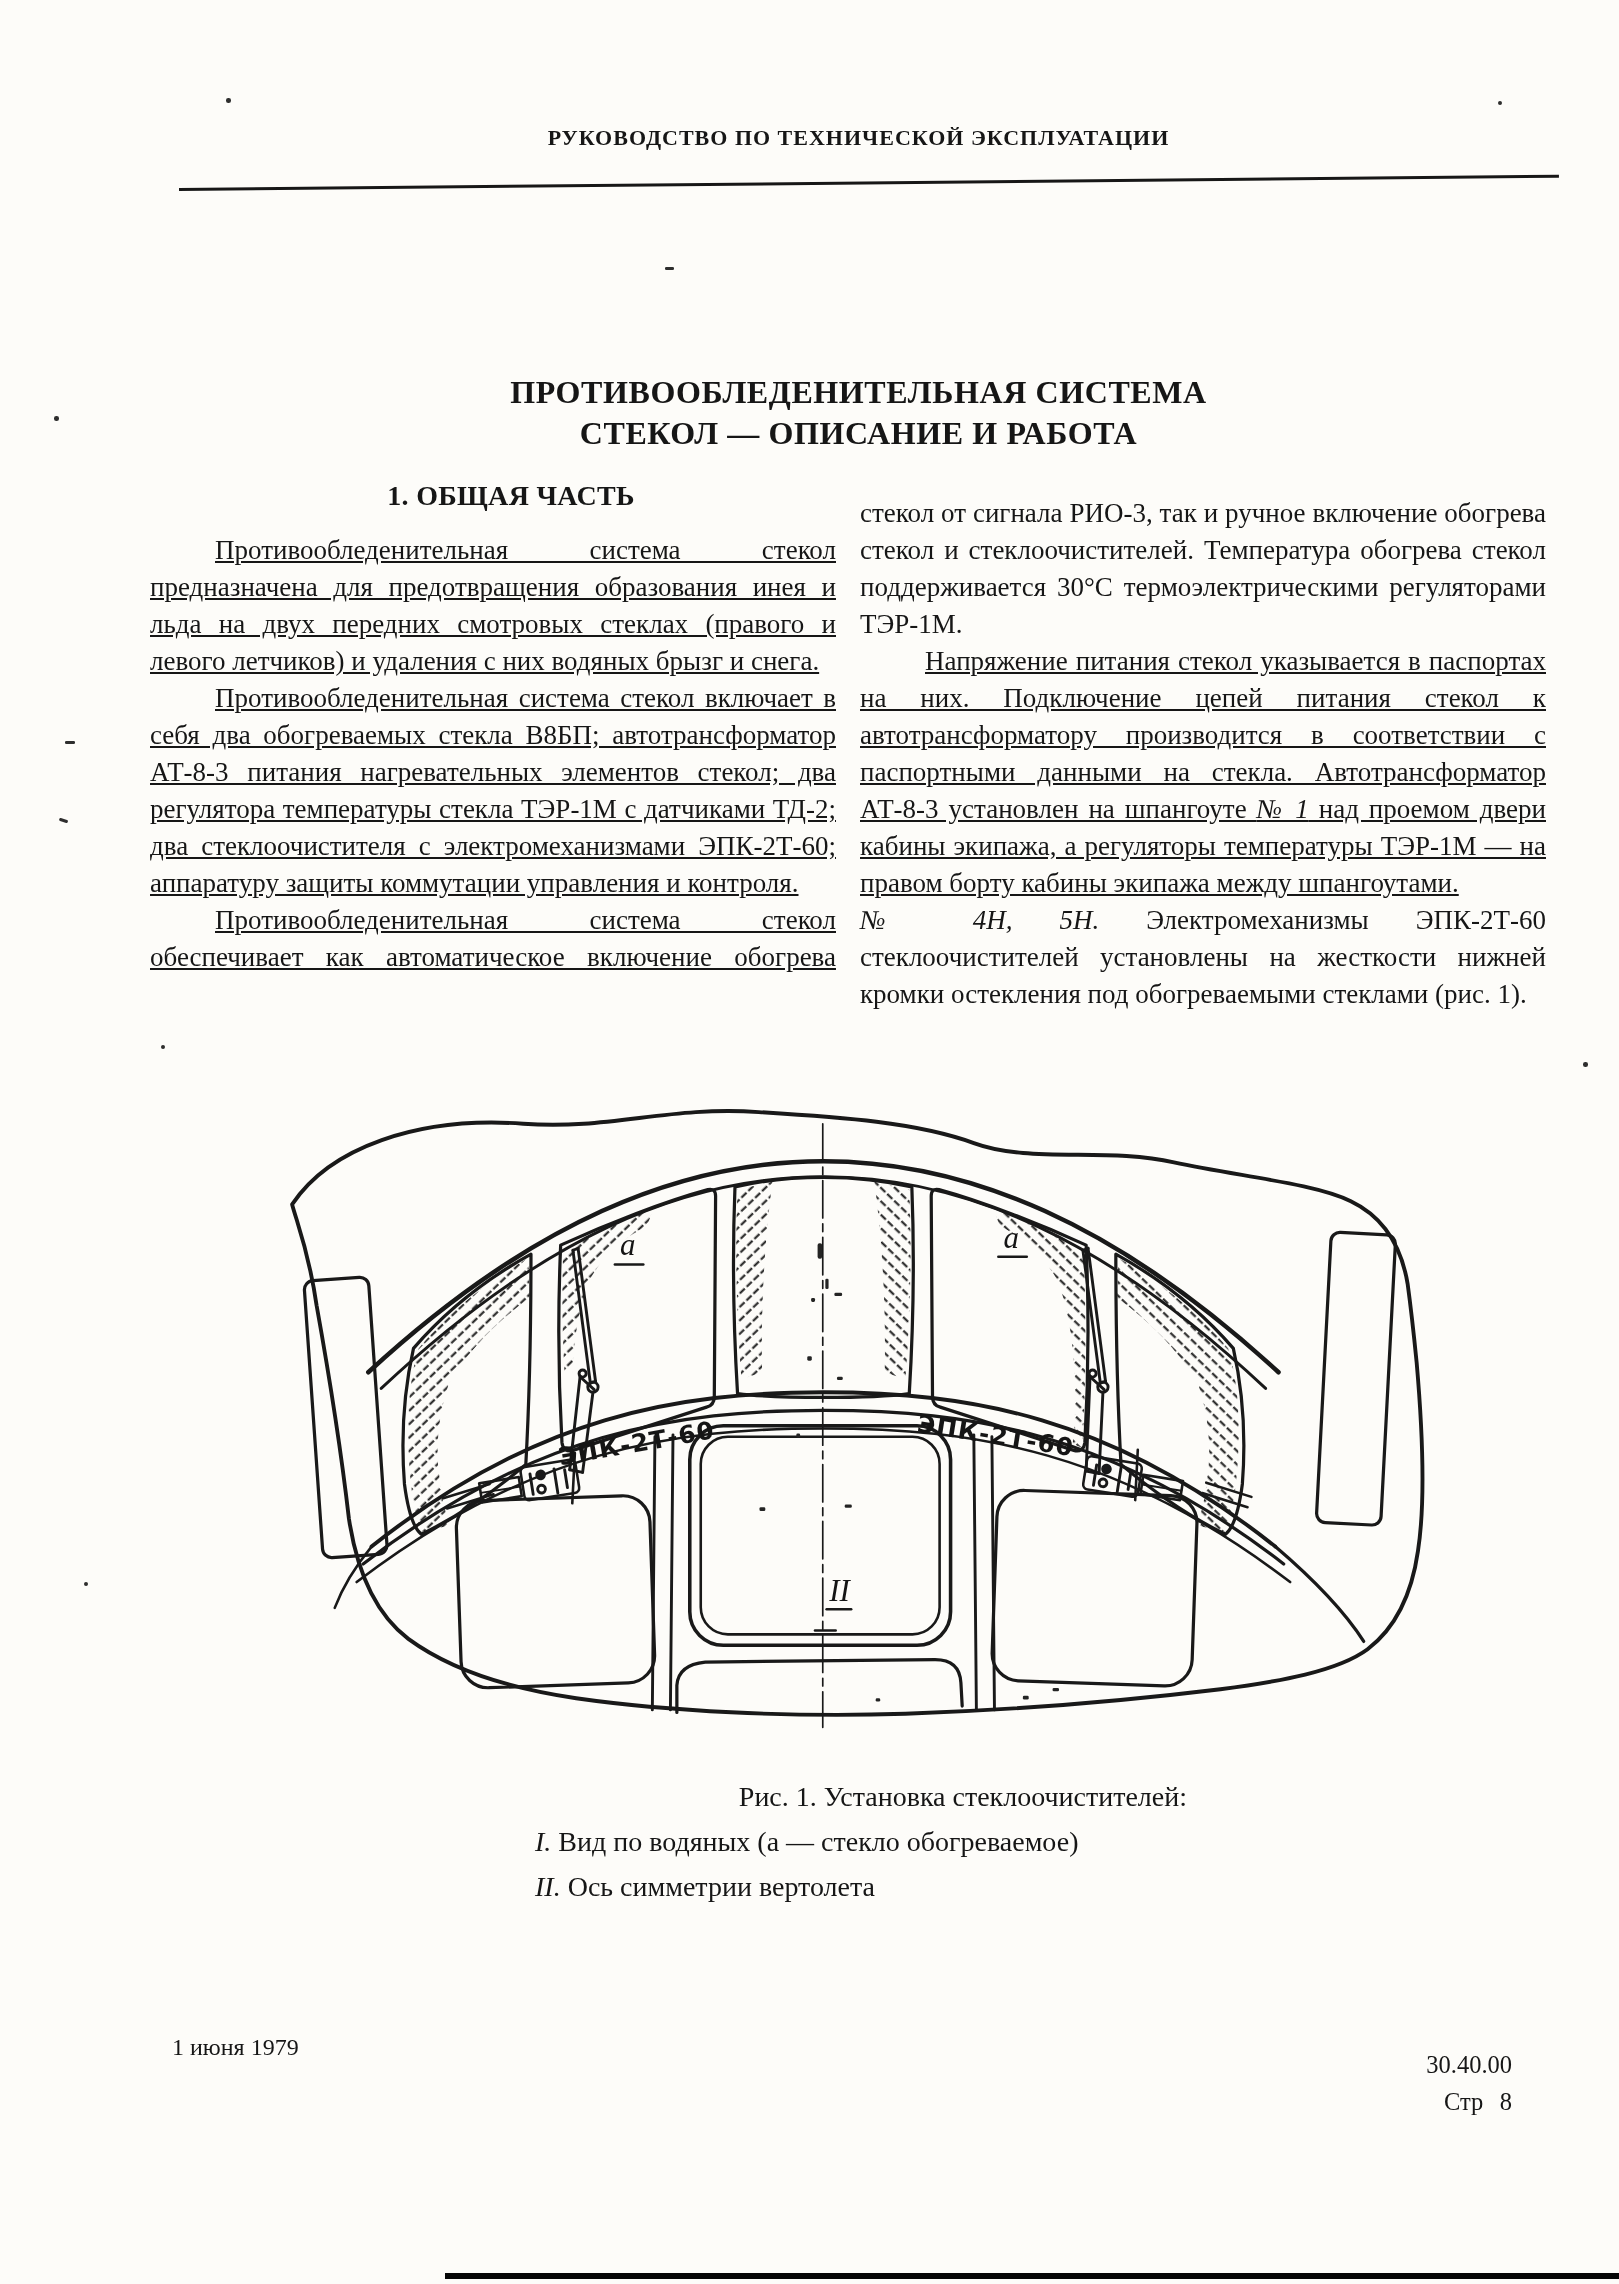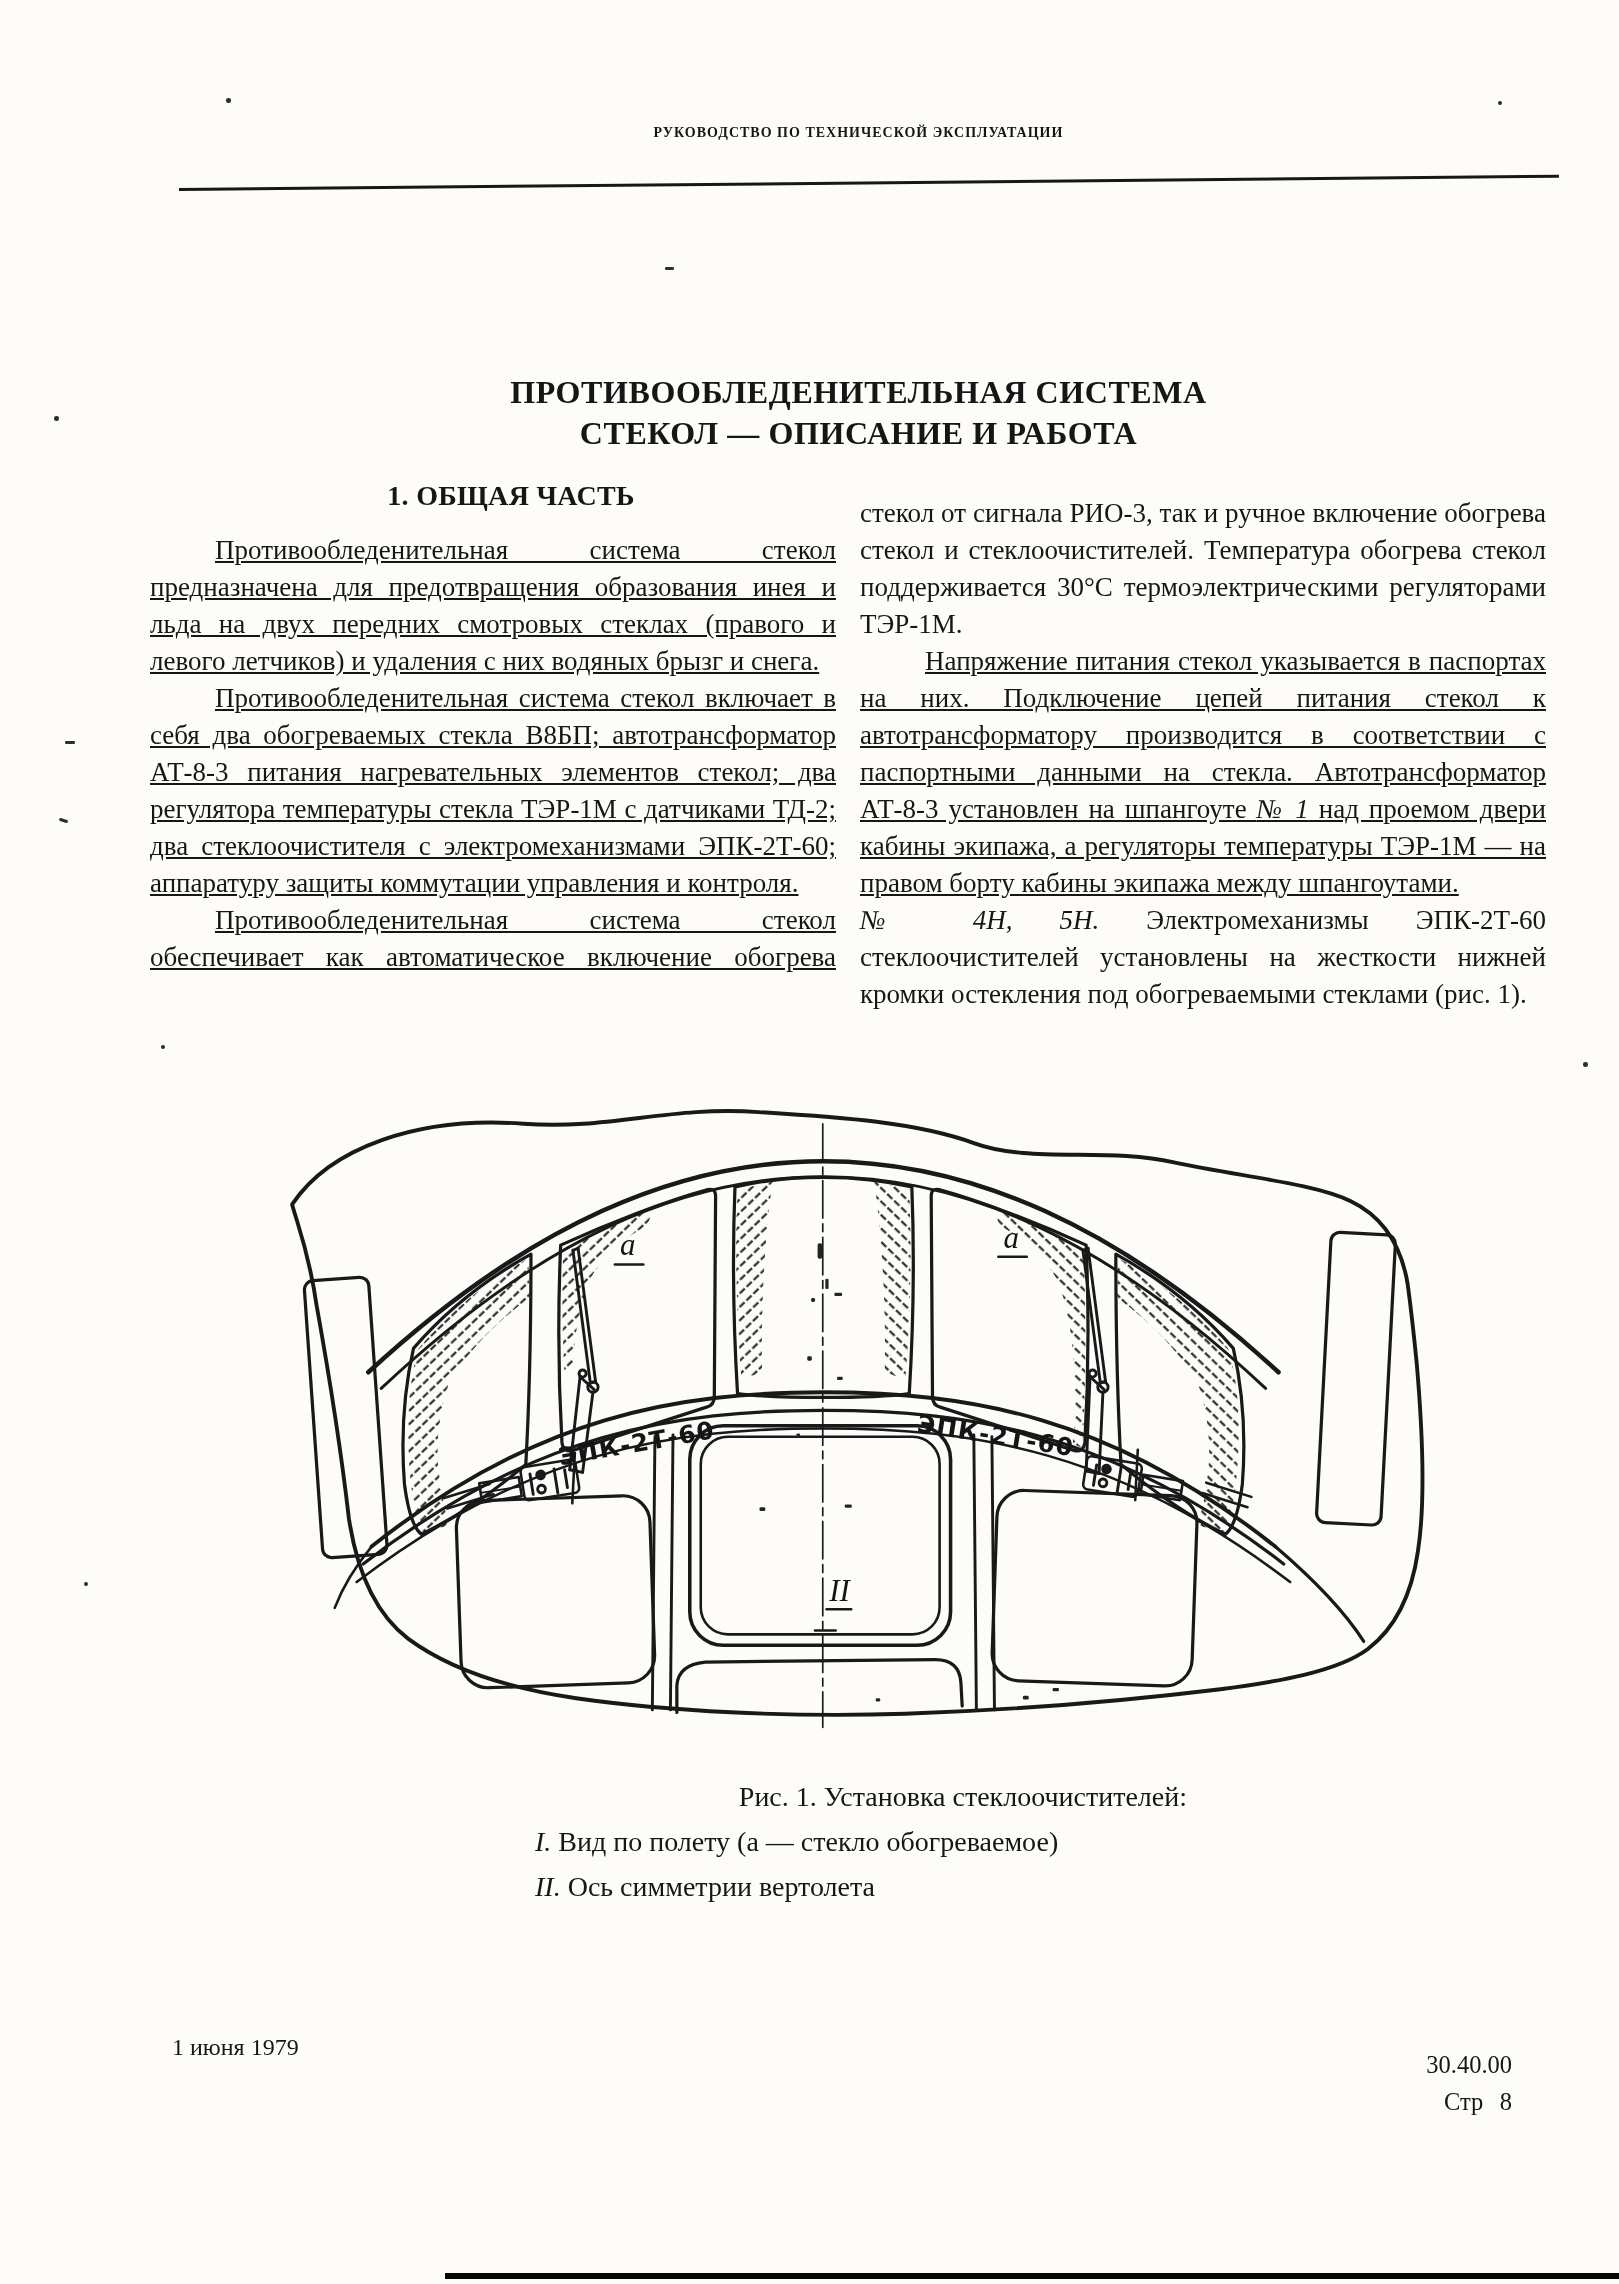--- a/index.html
+++ b/index.html
@@ -3,21 +3,21 @@
 <meta charset="utf-8">
 <style>
   html,body { margin:0; padding:0; background:#d8d8d4; }
   #page {
     position:relative; width:1620px; height:2284px; margin:0 auto;
     background:#fdfcf9; overflow:hidden;
     font-family:"Liberation Serif", serif; color:#161616;
   }
   .header {
     position:absolute; left:452px; top:125px; width:813px;
-    text-align:center; font-size:14px; font-weight:bold; letter-spacing:1px;
+    text-align:center; font-size:22px; font-weight:bold; letter-spacing:1px;
   }
   .header-rule {
     position:absolute; left:179px; top:188px; width:1380px; height:3.2px;
     background:#171717; transform:rotate(-0.55deg); transform-origin:left center;
   }
   .title {
     position:absolute; left:452px; top:372px; width:813px;
     text-align:center; font-size:32px; font-weight:bold; line-height:41px; letter-spacing:0.6px;
   }
   .section-heading {
@@ -226,21 +226,21 @@
       <text x="570" y="264" font-family="Liberation Serif, serif" font-style="italic" font-size="48">а</text>
       <text x="1164" y="252" font-family="Liberation Serif, serif" font-style="italic" font-size="48">а</text>
       <text transform="translate(598 568) rotate(-10)" text-anchor="middle" font-family="DejaVu Sans, sans-serif" font-weight="bold" font-size="38" letter-spacing="2">ЭПК-2Т-60</text>
       <text transform="translate(1150 556) rotate(9)" text-anchor="middle" font-family="DejaVu Sans, sans-serif" font-weight="bold" font-size="38" letter-spacing="2">ЭПК-2Т-60</text>
       <text x="894" y="800" font-family="Liberation Serif, serif" font-style="italic" font-size="48">II</text>
     </g>
   </svg>
 
   <div class="caption">
     <div class="cap1">Рис. 1. Установка стеклоочистителей:</div>
-    <div><span class="it">I.</span><span> Вид по полету (а — стекло обогреваемое)</span></div>
+    <div><span class="it">I.</span><span> Вид по водяных (а — стекло обогреваемое)</span></div>
     <div><span class="it">II.</span><span> Ось симметрии вертолета</span></div>
   </div>
 
   <div class="footer-date">1 июня 1979</div>
   <div class="footer-right">
     <div>30.40.00</div>
     <div class="pagenum">Стр 8</div>
   </div>
 
   <div class="bottom-line"></div>

